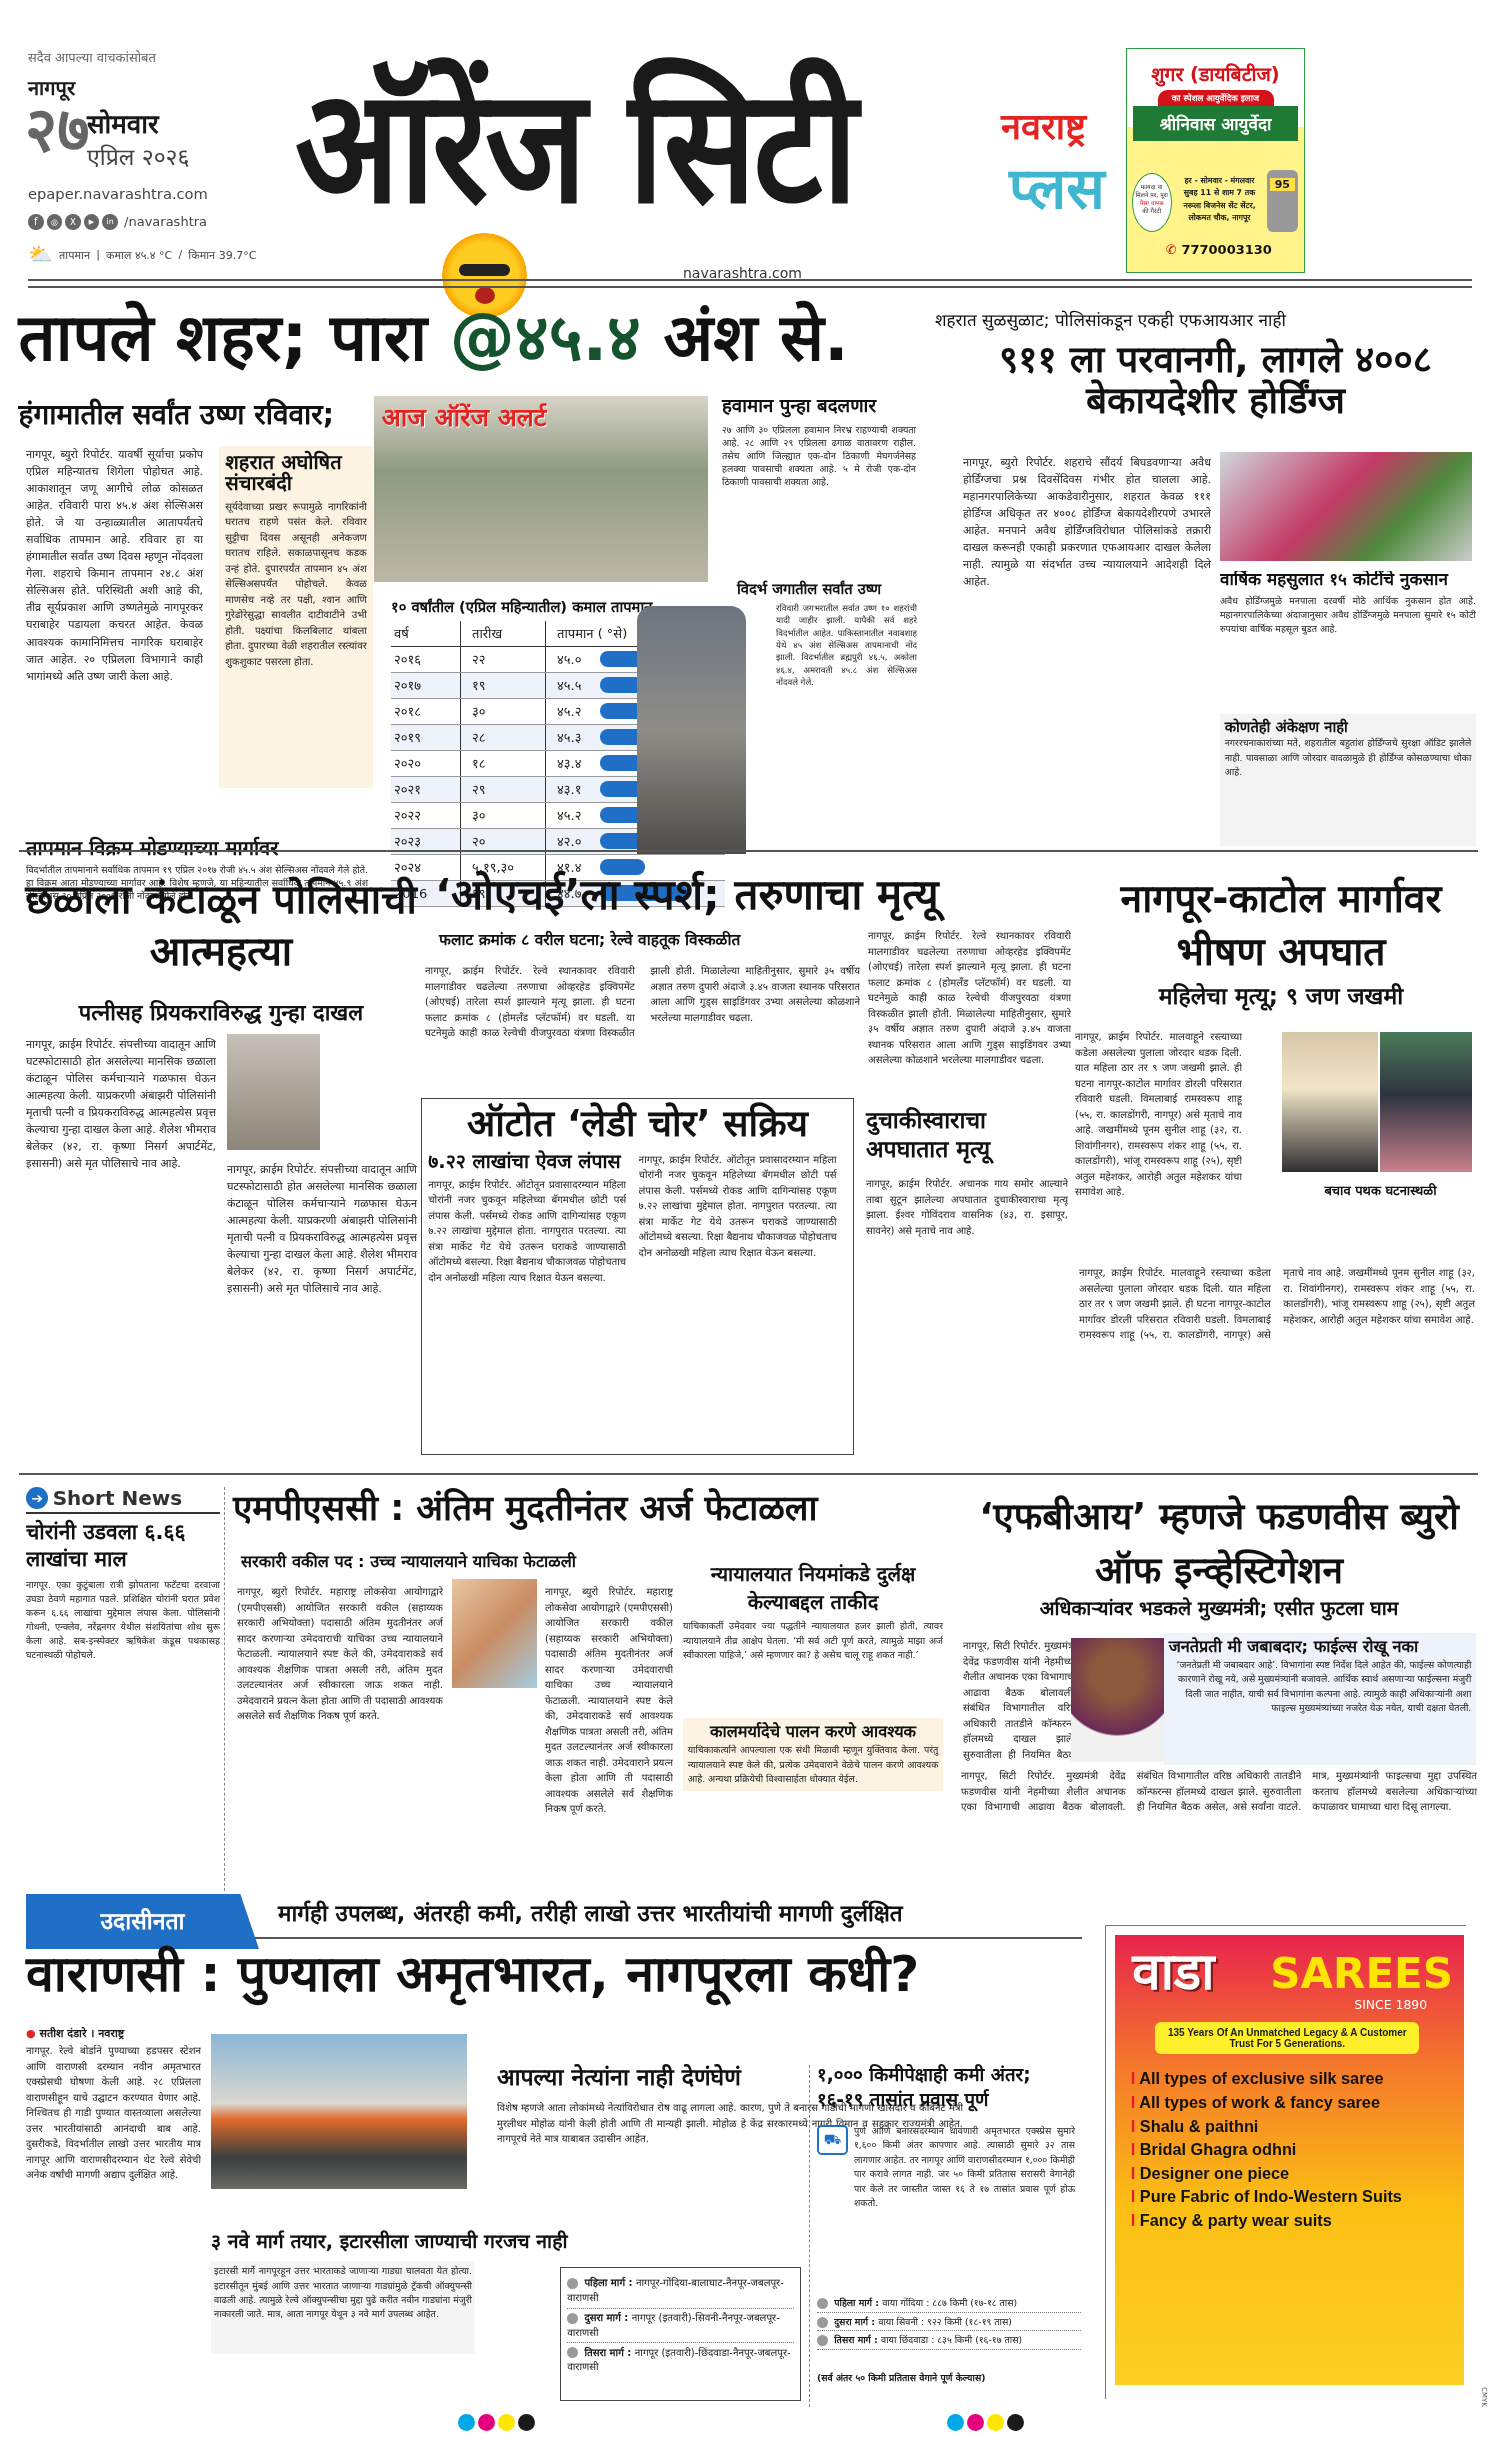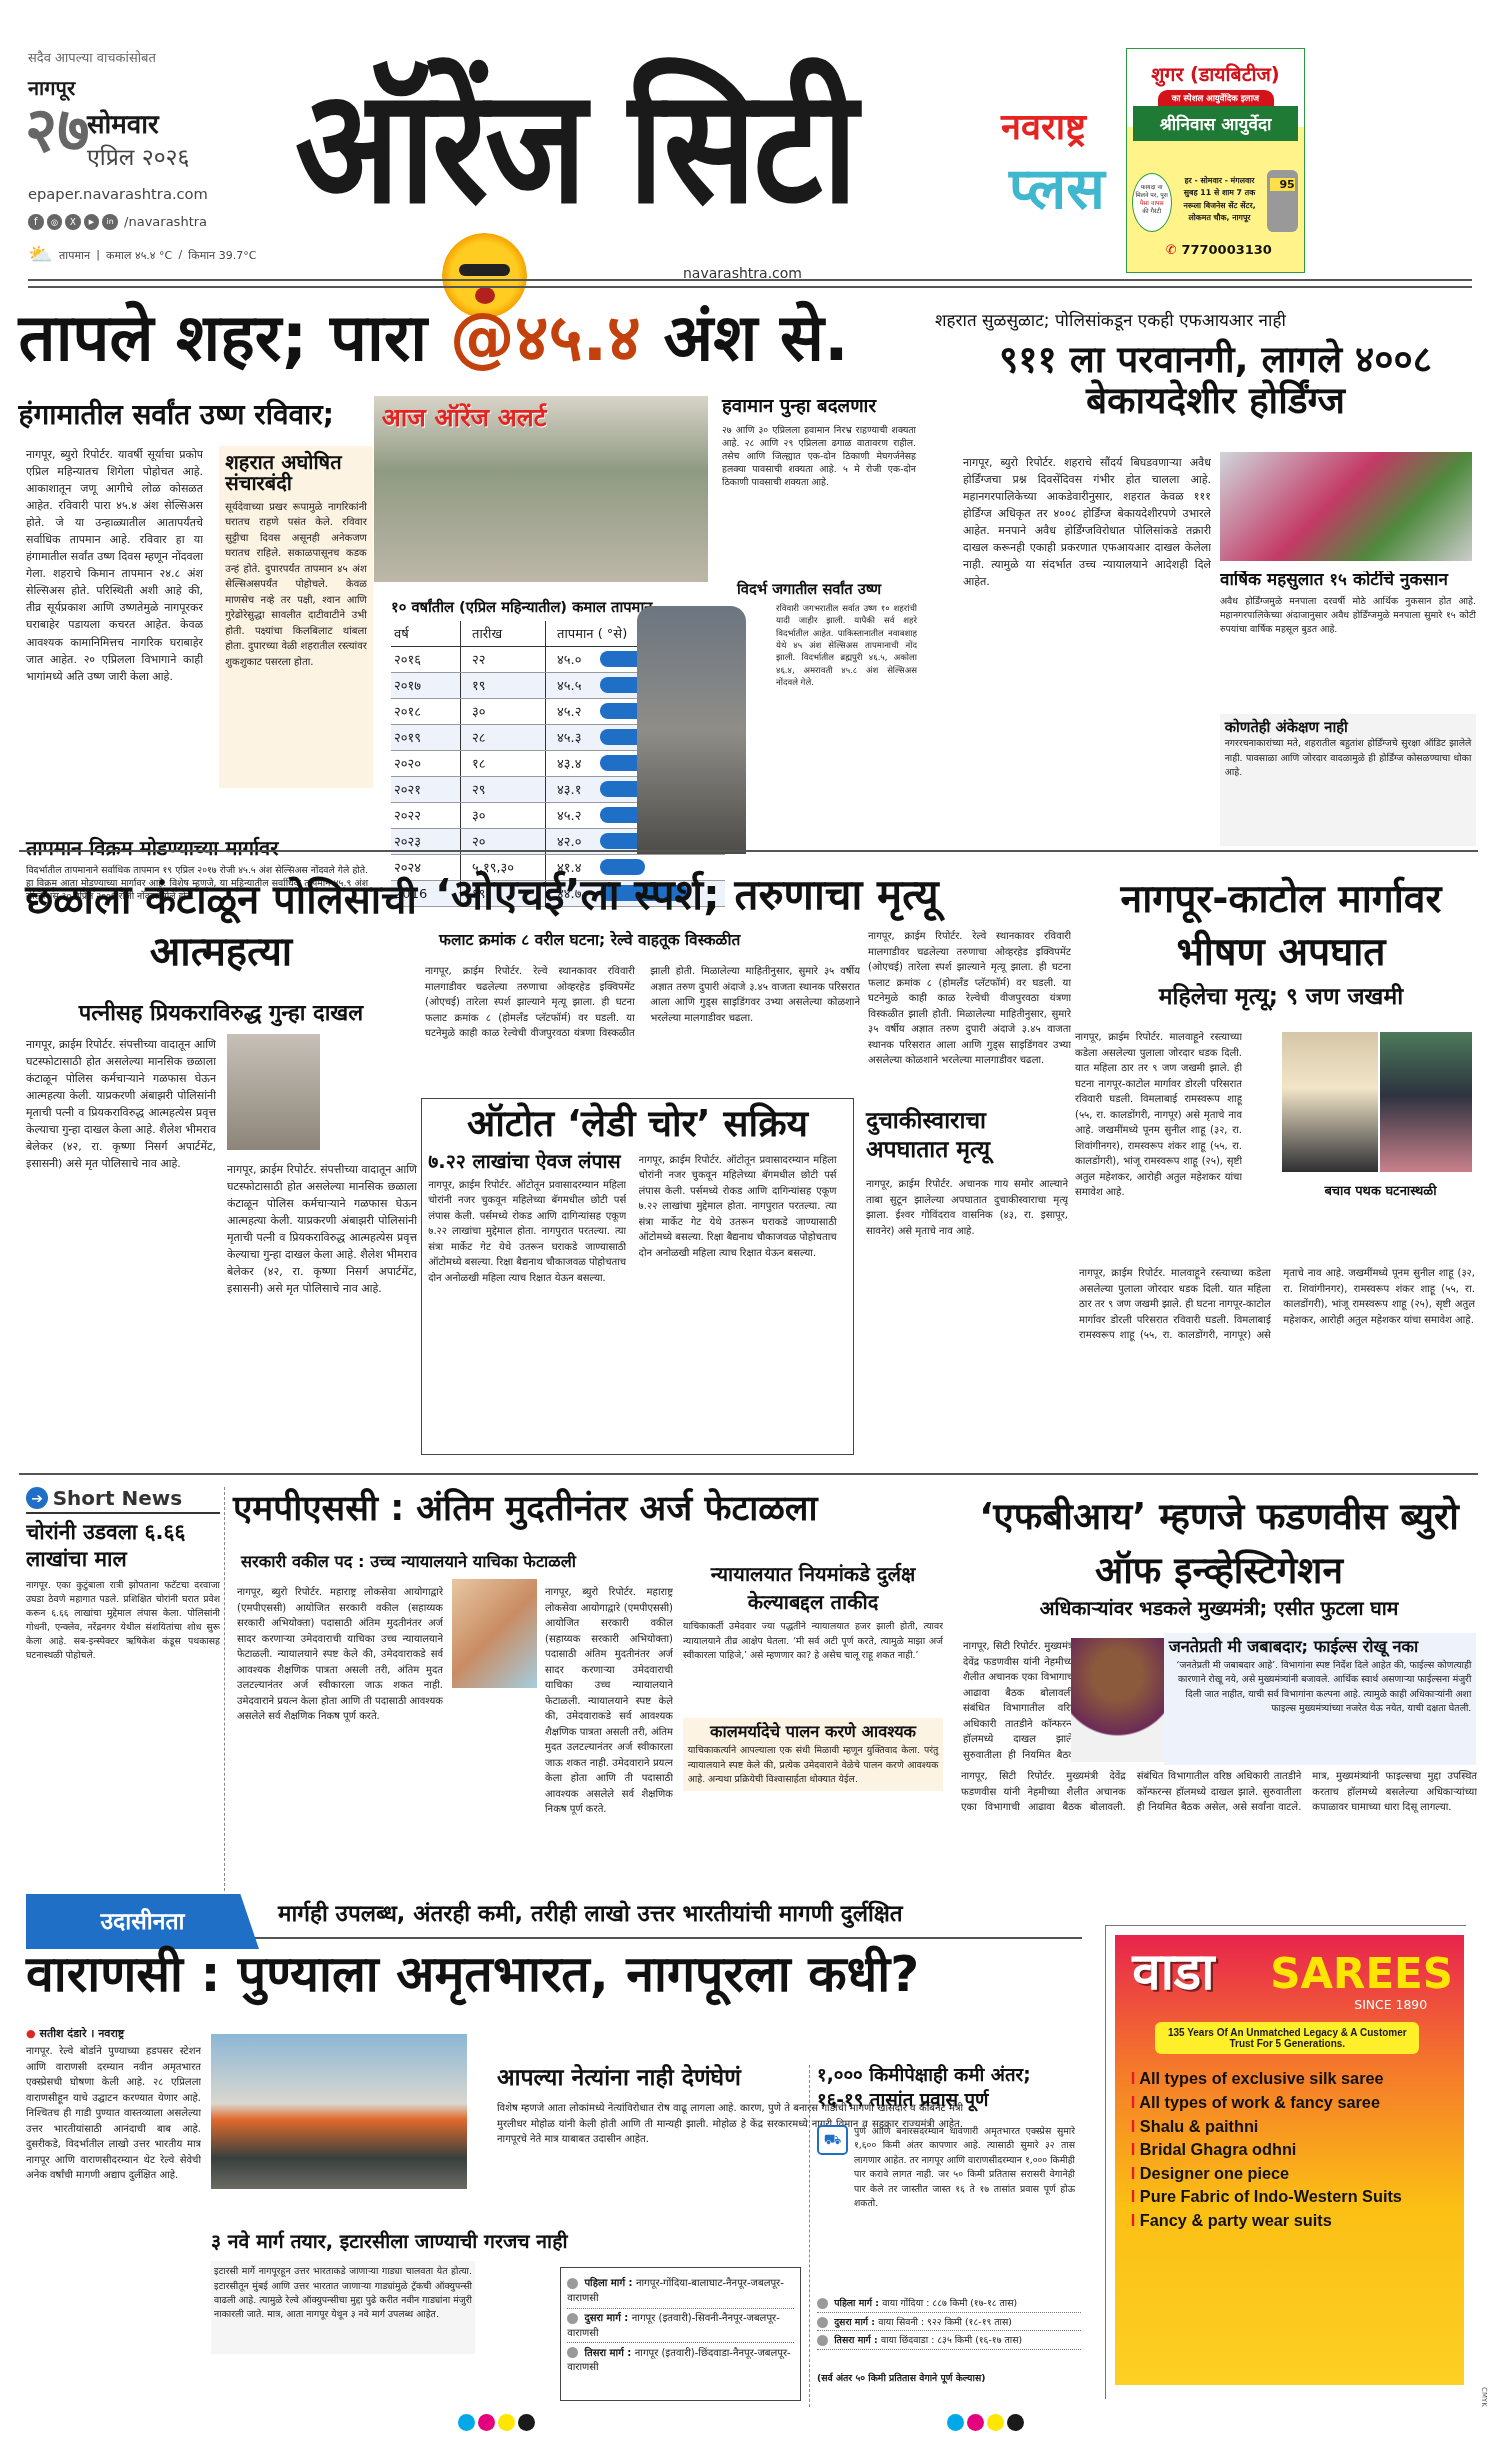--- a/index.html
+++ b/index.html
@@ -69,29 +69,29 @@
       <div>हर - सोमवार - मंगलवार</div>
       <div>सुबह 11 से शाम 7 तक</div>
       <div>नरूला बिजनेस सेंट सेंटर,</div>
       <div>लोकमत चौक, नागपूर</div>
     </div>
     <div style="position:absolute;left:39px;top:193px;font-size:13px;font-weight:900;color:#111">
       <span style="color:#d3121a">✆</span>
       <span>7770003130</span>
     </div>
     <div style="position:absolute;right:6.2px;top:121px;width:31px;height:62px;background:#999;border-radius:6.2px">
-      <div style="margin:7.8px 3.1px;background:#fde047;font-size:11px;text-align:right;font-weight:bold">95</div>
+      <div style="margin:7.8px 3.1px;background:#fde047;font-size:11px;text-align:center;font-weight:bold">95</div>
     </div>
   </div>
   <div class="rule" style="left:28px;top:279px;width:1444px;height:2.3px"></div>
   <div class="rule" style="left:28px;top:286px;width:1444px;height:1.6px"></div>
 </div>
 
 <div class="abs hl" style="left:18.6px;top:304px;font-size:65px;white-space:nowrap">
-  <span>तापले शहर; पारा </span><span style="color:#c2410c">@४५.४</span><span> अंश से.</span>
+  <span>तापले शहर; पारा </span><span style="color:#14532d">@४५.४</span><span> अंश से.</span>
 </div>
 <div class="abs hl" style="left:18.6px;top:400px;font-size:28px">हंगामातील सर्वांत उष्ण रविवार;</div>
 <div class="photo" style="left:374px;top:396px;width:334px;height:186px;background:linear-gradient(180deg,#d8d4c8,#8f9a82 40%,#bdb7a8)">
   <div style="position:absolute;left:7.8px;top:3.1px;font-size:25px;font-weight:900;color:#e52421;text-shadow:0.8px 0.8px 0 #fff">आज ऑरेंज अलर्ट</div>
 </div>
 <div class="abs body" style="left:26px;top:446px;width:177px;height:388px;overflow:hidden">नागपूर, ब्युरो रिपोर्टर. यावर्षी सूर्याचा प्रकोप एप्रिल महिन्यातच शिगेला पोहोचत आहे. आकाशातून जणू आगीचे लोळ कोसळत आहेत. रविवारी पारा ४५.४ अंश सेल्सिअस होते. जे या उन्हाळ्यातील आतापर्यंतचे सर्वाधिक तापमान आहे. रविवार हा या हंगामातील सर्वांत उष्ण दिवस म्हणून नोंदवला गेला. शहराचे किमान तापमान २४.८ अंश सेल्सिअस होते. परिस्थिती अशी आहे की, तीव्र सूर्यप्रकाश आणि उष्णतेमुळे नागपूरकर घराबाहेर पडायला कचरत आहेत. केवळ आवश्यक कामानिमित्तच नागरिक घराबाहेर जात आहेत. २० एप्रिलला विभागाने काही भागांमध्ये अति उष्ण जारी केला आहे.</div>
 <div class="abs" style="left:219px;top:446px;width:154px;height:342px;background:#fdf3e3;padding:6.2px;overflow:hidden">
   <div class="hl" style="font-size:20px;margin-bottom:4.7px">शहरात अघोषित संचारबंदी</div>
   <div class="body" style="font-size:10px">सूर्यदेवाच्या प्रखर रूपामुळे नागरिकांनी घरातच राहणे पसंत केले. रविवार सुट्टीचा दिवस असूनही अनेकजण घरातच राहिले. सकाळपासूनच कडक उन्हं होते. दुपारपर्यंत तापमान ४५ अंश सेल्सिअसपर्यंत पोहोचले. केवळ माणसेच नव्हे तर पक्षी, श्वान आणि गुरेढोरेसुद्धा सावलीत दाटीवाटीने उभी होती. पक्ष्यांचा किलबिलाट थांबला होता. दुपारच्या वेळी शहरातील रस्त्यांवर शुकशुकाट पसरला होता.</div>
 </div>

